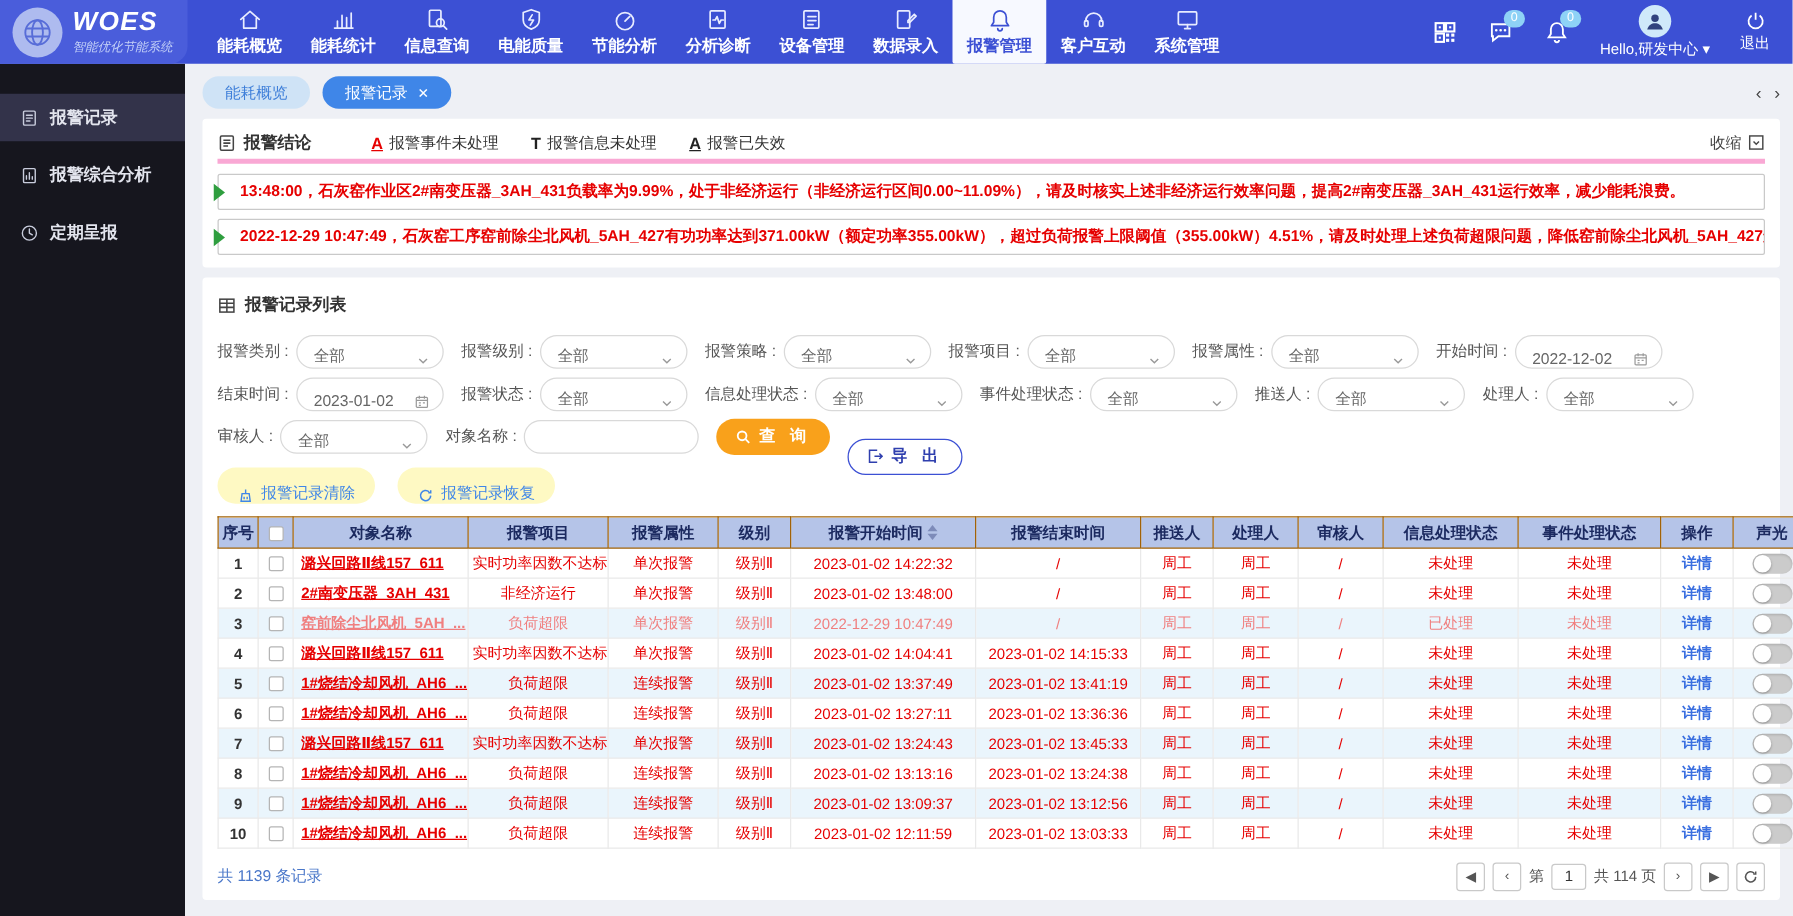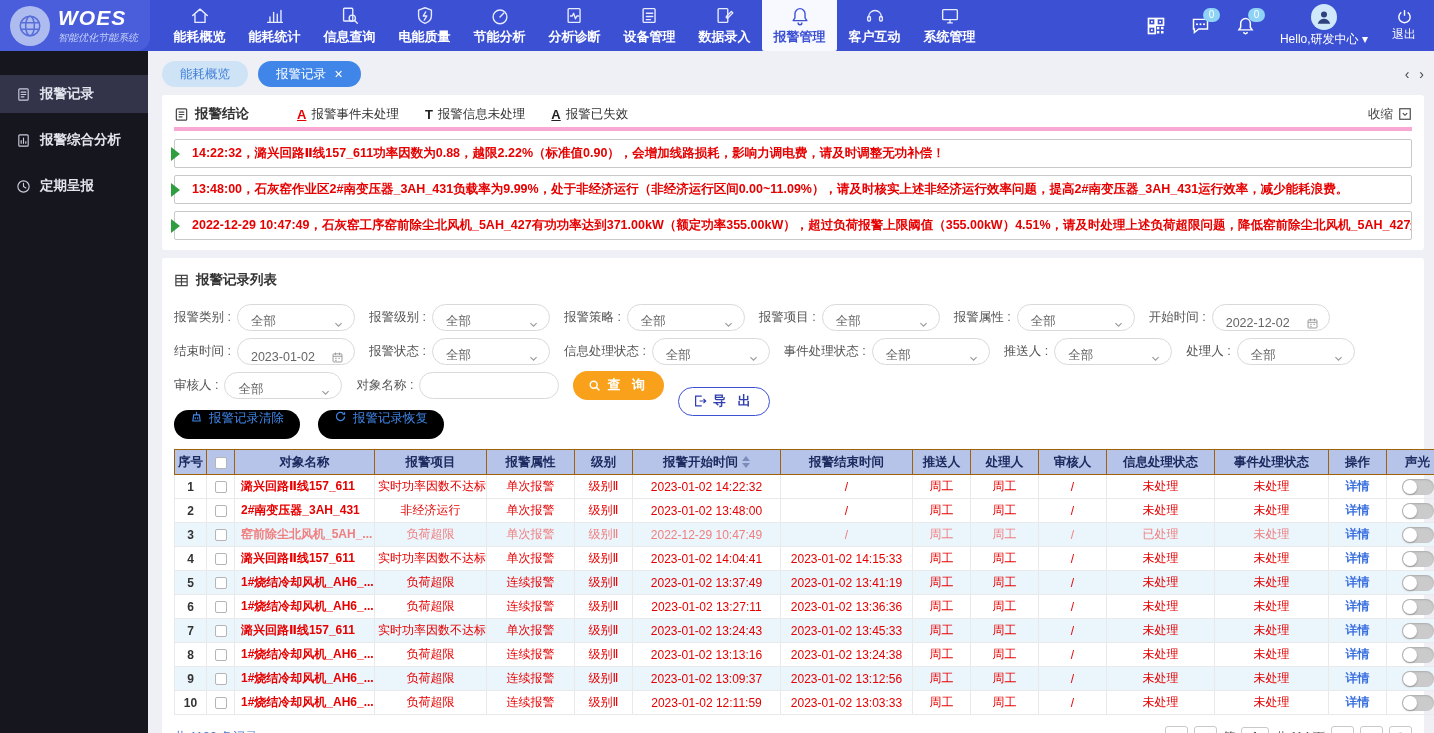--- a/index.html
+++ b/index.html
@@ -79,33 +79,33 @@
   .ctrl.text { width:140px; cursor:text; }
   .ctrl .val { overflow:hidden; white-space:nowrap; }
   .ctrl .cico { color:#999; flex:0 0 auto; }
   .btn-search { height:29px; border:none; border-radius:15px; background:#f9a11b; color:#fff;
     font-size:13px; font-weight:bold; padding:0 15px; display:flex; align-items:center; gap:6px;
     cursor:pointer; letter-spacing:4px; }
   .btn-export { height:29px; border:1px solid #3c50d4; border-radius:15px; background:#fff; color:#2f3fae;
     font-size:13px; font-weight:bold; padding:0 14px; display:flex; align-items:center; gap:6px;
     cursor:pointer; letter-spacing:4px;margin-top:32px; }
   .actions { display:flex; gap:18px; margin:8px 0 10px 0; }
-  .btn-soft { height:29px; border:none; border-radius:15px; background:#000000; color:#3f86e8;
-    font-size:12.5px; padding:0 16px; display:flex; align-items:flex-start; gap:6px; cursor:pointer; }
+  .btn-soft { height:29px; border:none; border-radius:15px; background:#fef9c3; color:#3f86e8;
+    font-size:12.5px; padding:0 16px; display:flex; align-items:flex-end; gap:6px; cursor:pointer; }
 
   table.grid { width:100%; border-collapse:collapse; table-layout:fixed; border:1px solid #dfe3ee; }
   .grid th { background:#b5c4e8; color:#1c2a60; font-size:12.5px; font-weight:bold; height:25px;
     border:1px solid #a16207; white-space:nowrap; overflow:hidden; }
   .grid td { height:24px; font-size:12px; text-align:center; border:1px solid #e9e9e9;
     color:#e60000; white-space:nowrap; overflow:hidden; padding:0 3px; }
   .grid tr.shade td { background:#eaf5fc; }
   .grid tr.faded td { color:#f07f7f; }
   .grid tr.faded td a.objlink { color:#f07f7f; }
   td.cname { text-align:left; padding-left:6px; }
-  a.objlink { color:#e60000; font-weight:bold; cursor:pointer; }
+  a.objlink { color:#e60000; text-decoration:underline; font-weight:bold; cursor:pointer; }
   a.detail { color:#3a6fe0; cursor:pointer; text-decoration:none; font-weight:bold; }
   .cb { display:inline-block; width:12px; height:12px; border:1px solid #b5b5b5; border-radius:2px;
     background:#fff; cursor:pointer; vertical-align:middle; }
   .sortic { display:inline-flex; flex-direction:column; margin-left:4px; vertical-align:middle; line-height:0; }
   .sortic i { width:0; height:0; border-left:4px solid transparent; border-right:4px solid transparent; display:block; }
   .sortic .up { border-bottom:5px solid #7d8bb9; margin-bottom:2px; }
   .sortic .dn { border-top:5px solid #7d8bb9; }
   .toggle { display:inline-block; width:32px; height:16px; border-radius:9px; background:#cbcbcb;
     position:relative; cursor:pointer; vertical-align:middle; box-shadow:inset 0 1px 2px rgba(0,0,0,.15); }
   .toggle::after { content:""; position:absolute; left:1px; top:1px; width:14px; height:14px;
@@ -363,24 +363,20 @@
           <svg width="14" height="14" viewBox="0 0 16 16" fill="none" stroke="#444" stroke-width="1.3">
             <rect x="2" y="2" width="12" height="12"></rect>
               <path d="M5.5 7l2.5 2.5L10.5 7"></path>
           </svg>
         </span>
       </div>
     </div>
     <div id="alert-list">
         <div class="alert-row">
           <span class="tri"></span>
-          <span class="alert-text">14:22:32，潞兴回路Ⅱ线157_611功率因数为0.88，越限2.22%（标准值0.90），会增加线路损耗，影响力调电费，请及时调整无功补偿！</span>
-        </div>
-        <div class="alert-row">
-          <span class="tri"></span>
           <span class="alert-text">13:48:00，石灰窑作业区2#南变压器_3AH_431负载率为9.99%，处于非经济运行（非经济运行区间0.00~11.09%），请及时核实上述非经济运行效率问题，提高2#南变压器_3AH_431运行效率，减少能耗浪费。</span>
         </div>
         <div class="alert-row">
           <span class="tri"></span>
           <span class="alert-text">2022-12-29 10:47:49，石灰窑工序窑前除尘北风机_5AH_427有功功率达到371.00kW（额定功率355.00kW），超过负荷报警上限阈值（355.00kW）4.51%，请及时处理上述负荷超限问题，降低窑前除尘北风机_5AH_427运行潜在安全风险。</span>
         </div>
       </div>
   </section>
 
   <section class="panel list-panel">

